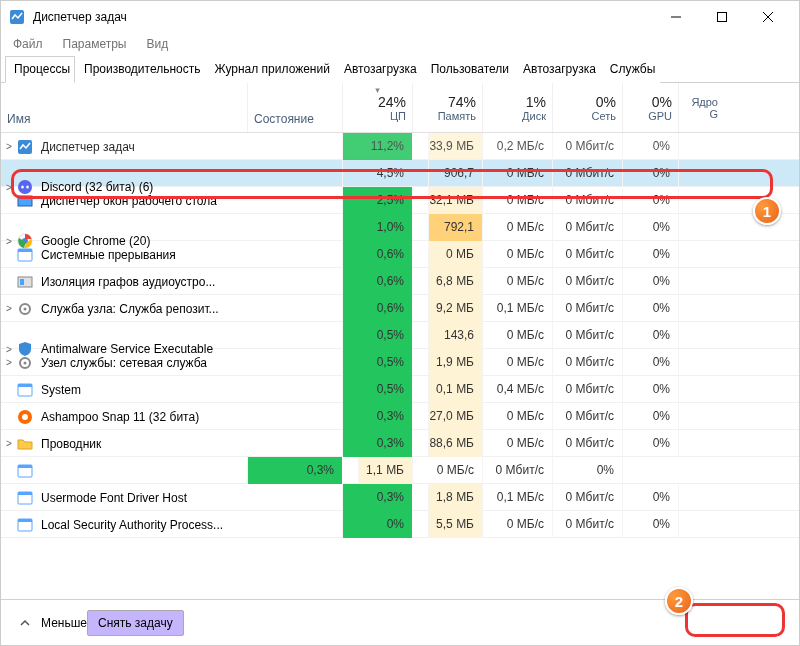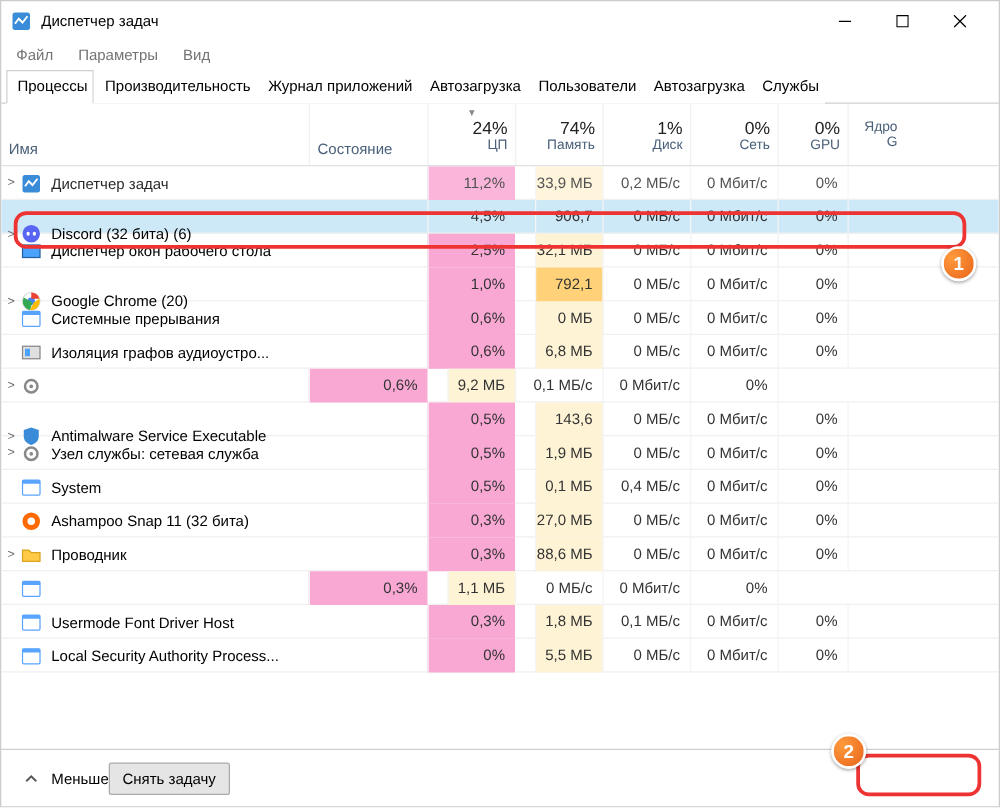--- a/index.html
+++ b/index.html
@@ -24,29 +24,29 @@
 .header-row .pct { font-size: 14px; color: #222; }
 .header-row .lbl { font-size: 11px; color: #4a607a; }
 .header-row .sort-arrow { font-size: 9px; text-align: center; color: #888; position: absolute; top: 2px; left: 50%; transform: translateX(-50%); }
 .hc-cpu { position: relative; }
 .rows { flex: 1; overflow: hidden; position: relative; }
 .row { height: 27px; border-bottom: 1px solid #f0f0f0; }
 .row .exp { text-align: center; color: #666; font-size: 10px; }
 .row .picon { width: 16px; height: 16px; display: inline-flex; align-items: center; justify-content: center; }
 .row .name { padding-left: 4px; color: #000; white-space: nowrap; overflow: hidden; text-overflow: ellipsis; }
 .row .num { text-align: right; padding-right: 8px; color: #333; border-left: 1px solid #f4f4f4; height: 100%; line-height: 27px; }
-.row .cpu { background: #f9a8d4; }
+.row .cpu { background: #22c55e; }
 .row .mem { background: #fff3d6; margin-left: 16px; }
 .row.sel { background: #cde8f6; }
 .row.sel .num { background: transparent !important; }
 .row .mem.hi { background: #ffd27a; }
 .row.cut .num, .row.cut .name { opacity: 0.85; }
 .footer { height: 46px; border-top: 1px solid #d0d0d0; display: flex; align-items: center; padding: 0 18px; font-size: 12px; justify-content: flex-start; }
 .fewer { display: flex; align-items: center; gap: 10px; }
-.end-btn { border: 1px solid #aaa; background: #e5e5e5; padding: 5px 10px; font-size: 12px; border-radius: 2px; }
+.end-btn { border: 1px solid #aaa; background: #c4b5fd; padding: 5px 10px; font-size: 12px; border-radius: 2px; }
 .badge { position: absolute; width: 28px; height: 28px; border-radius: 50%; background: radial-gradient(circle at 30% 30%, #ff9a3c, #e8641a); border: 2px solid #fff; box-shadow: 0 1px 3px rgba(0,0,0,.4); color: #fff; font-weight: bold; display: flex; align-items: center; justify-content: center; font-size: 15px; z-index: 20; }
 .callout { position: absolute; border: 3px solid #e33; border-radius: 10px; pointer-events: none; z-index: 15; }
 svg { display: block; }
 </style>
 </head>
 <body>
 
 <div class="window">
 
   <div class="titlebar">
@@ -230,20 +230,21 @@
           <div class="num"></div>
         </div>
         <div class="row">
           <div class="exp">&gt;</div>
           <div class="picon">
             <svg width="16" height="16">
               <circle cx="8" cy="8" r="5" fill="none" stroke="#888" stroke-width="2"></circle>
               <circle cx="8" cy="8" r="1.5" fill="#888"></circle>
             </svg>
           </div>
+          <div class="name">Служба узла: Служба репозит...</div>
           <div class="state"></div>
           <div class="num cpu">0,6%</div>
           <div class="num mem">9,2 МБ</div>
           <div class="num">0,1 МБ/с</div>
           <div class="num">0 Мбит/с</div>
           <div class="num">0%</div>
           <div class="num"></div>
         </div>
         <div class="row">
           <div class="exp">&gt;</div>

